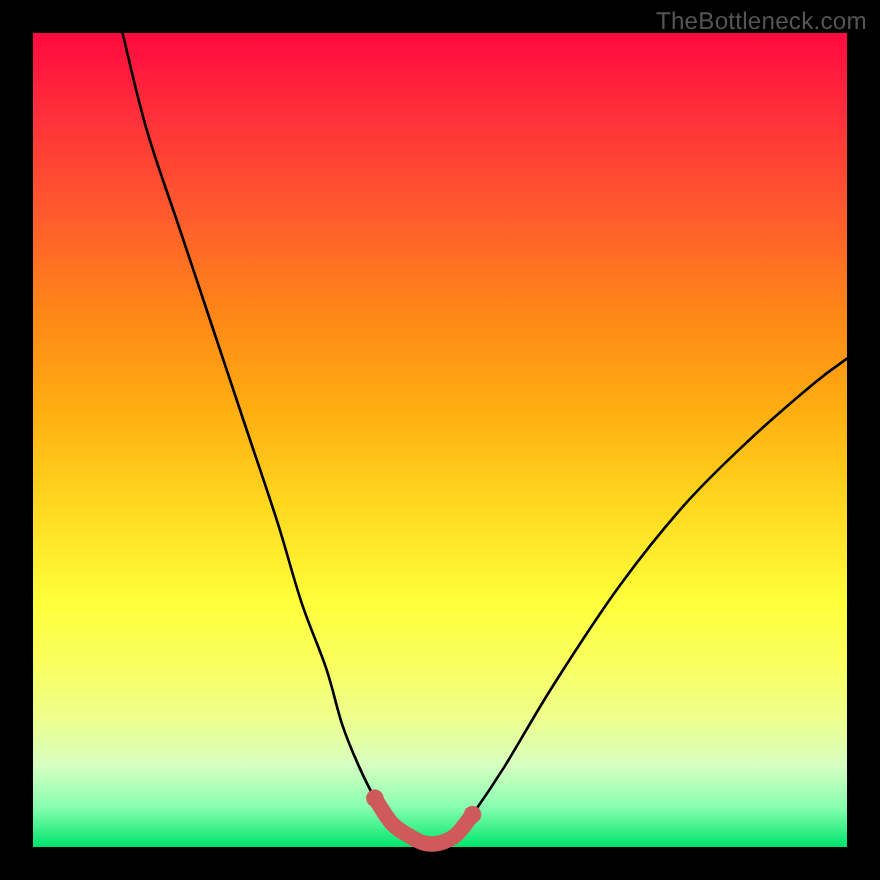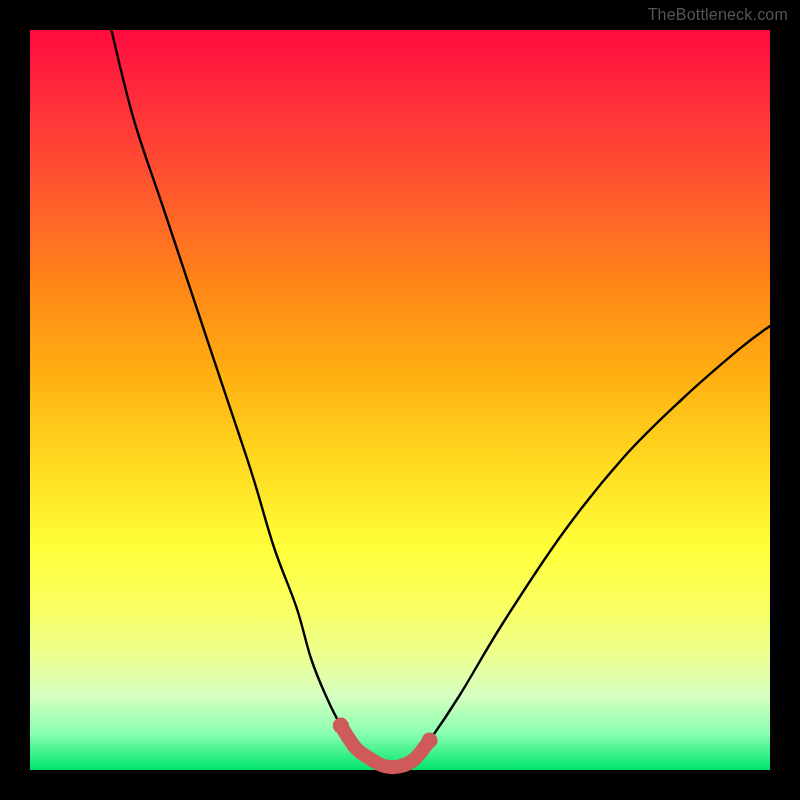--- a/index.html
+++ b/index.html
@@ -30,21 +30,21 @@
       #d6ffc1 90%,
       #8affb0 95%,
       #00e56c 100%
     );
   }
   .watermark {
     position: absolute;
     top: 6px;
     right: 12px;
     color: #555;
-    font-size: 16px;
+    font-size: 22px;
     font-weight: 500;
     letter-spacing: 0.2px;
     z-index: 5;
   }
   svg.curve {
     position: absolute;
     left: 0; top: 0;
     width: 740px;
     height: 740px;
     overflow: visible;

